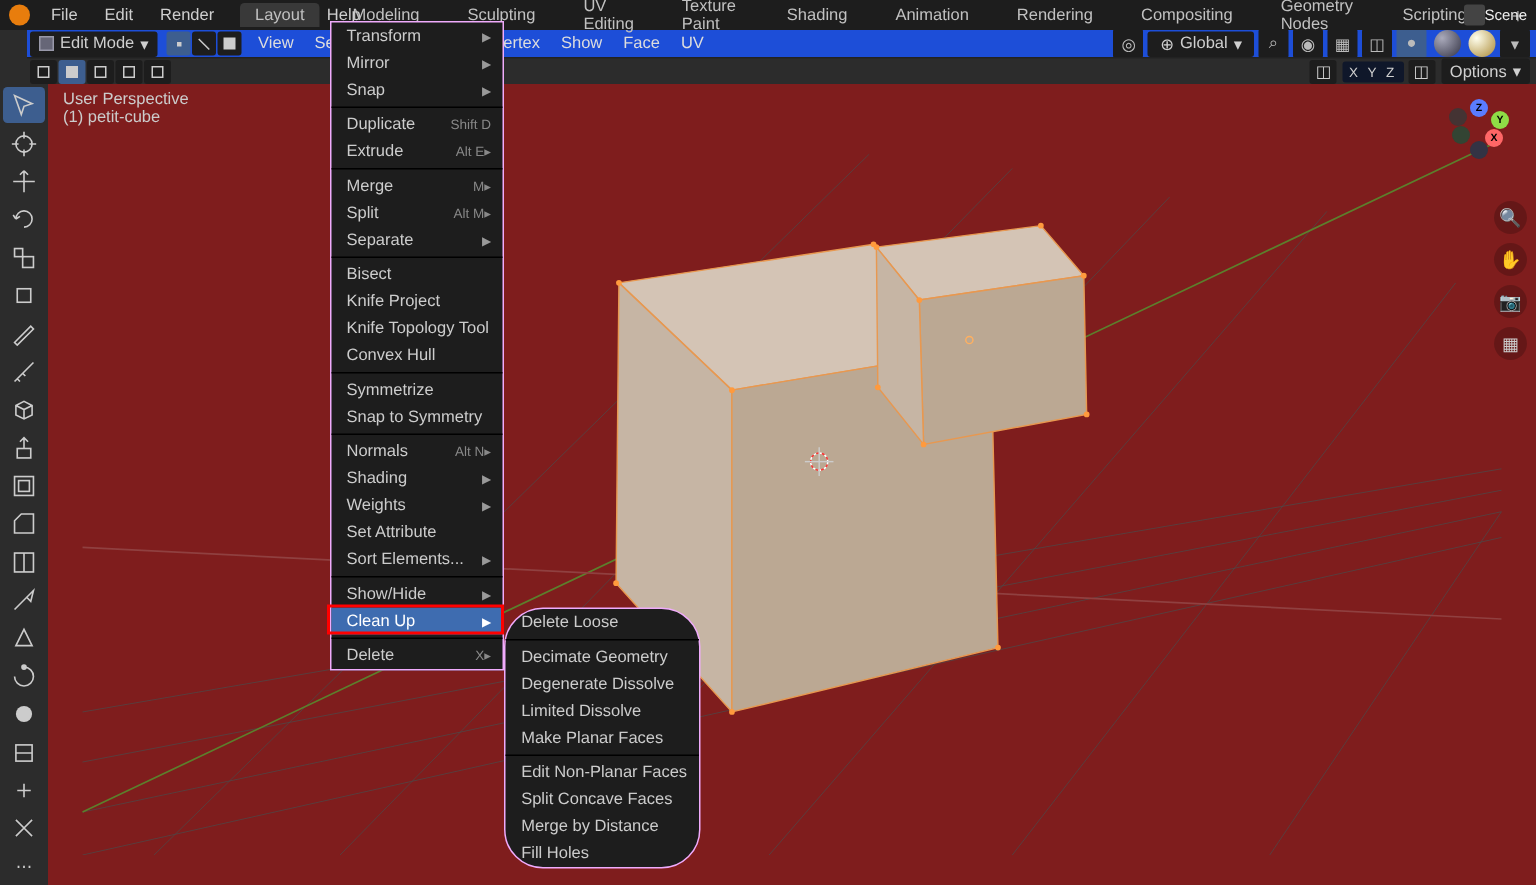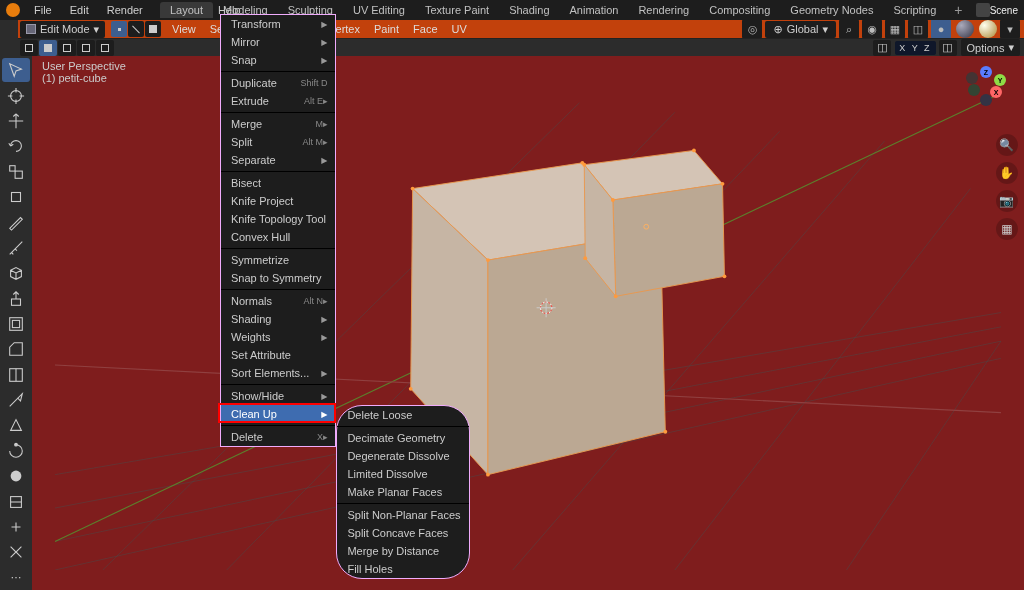--- a/index.html
+++ b/index.html
@@ -7,27 +7,27 @@
 
 
 .topmenu { height: 20px; background: #1d1d1d; display: flex; align-items: center; padding-left: 6px; gap: 2px; position: relative; z-index: 5; }
 .blender-logo { width: 14px; height: 14px; border-radius: 50%; background: #e87d0d; margin-right: 4px; }
 .topmenu-item { padding: 3px 8px; font-size: 11px; cursor: pointer; }
 .topmenu-right { position: absolute; right: 6px; display: flex; align-items: center; gap: 0; }
 .scene-label { font-size: 10px; color: #eee; }
 .layer-icon { width: 14px; height: 14px; background: #444; border-radius: 2px; margin-left: 2px; }
 
 
-.workspace-tabs { position: absolute; left: 160px; top: 1px; display: flex; align-items: center; height: 18px; gap: 0; }
+.workspace-tabs { position: absolute; left: 160px; top: 1px; display: flex; align-items: center; height: 18px; gap: 12px; }
 .ws-tab { padding: 2px 10px; font-size: 11px; color: #c1c1c1; cursor: pointer; }
 .ws-tab.active { background: #393939; border-top-left-radius: 3px; border-top-right-radius: 3px; }
 .ws-add { padding: 2px 8px; font-size: 14px; color: #999; cursor: pointer; }
 
 
-.header { position: absolute; top: 20px; left: 18px; right: 0; height: 18px; background: #c2410c; display: flex; align-items: center; padding-left: 2px; z-index: 4; font-size: 10px; }
+.header { position: absolute; top: 20px; left: 18px; right: 0; height: 18px; background: #1d4ed8; display: flex; align-items: center; padding-left: 2px; z-index: 4; font-size: 10px; }
 .mode-dd { display: flex; align-items: center; gap: 4px; background: #1d1d1d; padding: 2px 6px; border-radius: 2px; margin-right: 6px; }
 .cube-icon { width: 10px; height: 10px; background: #667; border: 1px solid #99a; }
 .sel-mode { display: flex; gap: 1px; margin-right: 4px; }
 .sel-btn { width: 16px; height: 16px; background: #1d1d1d; display: flex; align-items: center; justify-content: center; border-radius: 2px; }
 .sel-btn.active { background: #3d5e8f; }
 .sel-dot { width: 3px; height: 3px; background: #ccc; }
 .sel-edge { width: 10px; height: 1px; background: #ccc; transform: rotate(45deg); }
 .sel-face { width: 8px; height: 8px; background: #ccc; }
 .hdr-menu-item { padding: 0 7px; cursor: pointer; color: #ddd; }
 .hdr-menu-item.open { background: #3e6cb0; }
@@ -131,21 +131,21 @@
       </div>
     <div class="sel-btn">
         <span class="sel-face"></span>
       </div>
   </div>
   <div class="hdr-menu-item">View</div>
   <div class="hdr-menu-item">Select</div>
   <div class="hdr-menu-item">Add</div>
   <div class="hdr-menu-item open">Mesh</div>
   <div class="hdr-menu-item">Vertex</div>
-  <div class="hdr-menu-item">Paint</div>
+  <div class="hdr-menu-item">Show</div>
   <div class="hdr-menu-item">Face</div>
   <div class="hdr-menu-item">UV</div>
   <div class="header-right">
     <div class="hdr-icon">◎</div>
     <div class="global-pill">
       <span>⊕</span>
       <span>Global</span>
       <span>▾</span>
     </div>
     <div class="hdr-icon">⌕</div>
@@ -477,17 +477,17 @@
 <div class="red-box" id="redbox" style="left: 218px; top: 403px; width: 118.422px; height: 20px;"></div>
 
 <div class="dd-menu sub" id="sub-dd" style="left: 336.422px; top: 405px; border-radius: 26px;">
     <div class="dd-item">Delete Loose</div>
     <div class="dd-sep"></div>
     <div class="dd-item">Decimate Geometry</div>
     <div class="dd-item">Degenerate Dissolve</div>
     <div class="dd-item">Limited Dissolve</div>
     <div class="dd-item">Make Planar Faces</div>
     <div class="dd-sep"></div>
-    <div class="dd-item">Split Non-Planar Faces</div>
+    <div class="dd-item">Edit Non-Planar Faces</div>
     <div class="dd-item">Split Concave Faces</div>
     <div class="dd-item">Merge by Distance</div>
     <div class="dd-item">Fill Holes</div>
   </div>
 
 </body></html>

